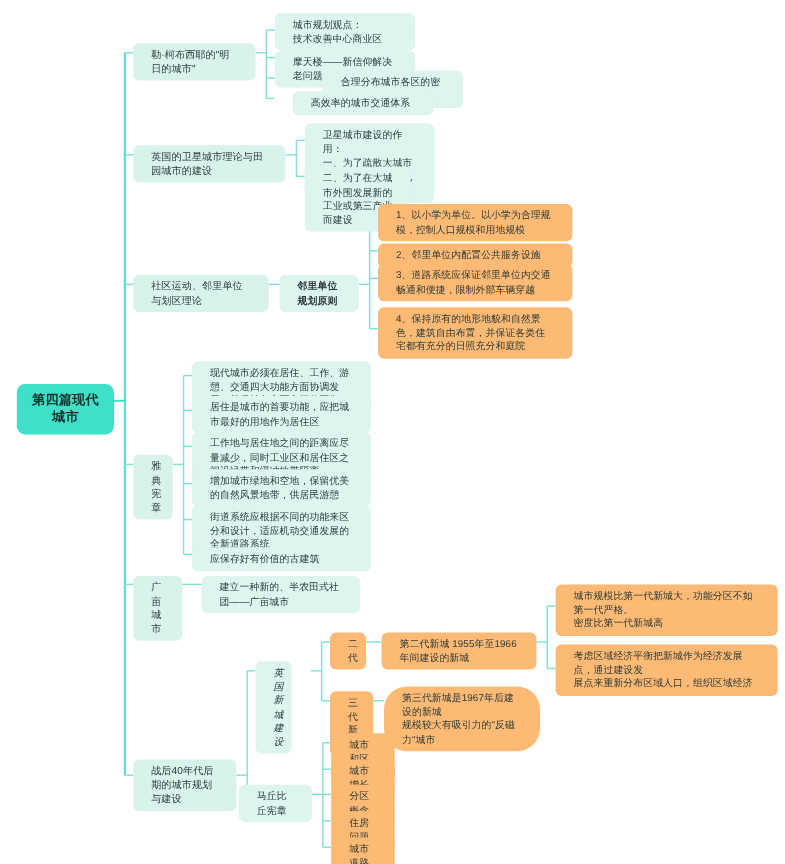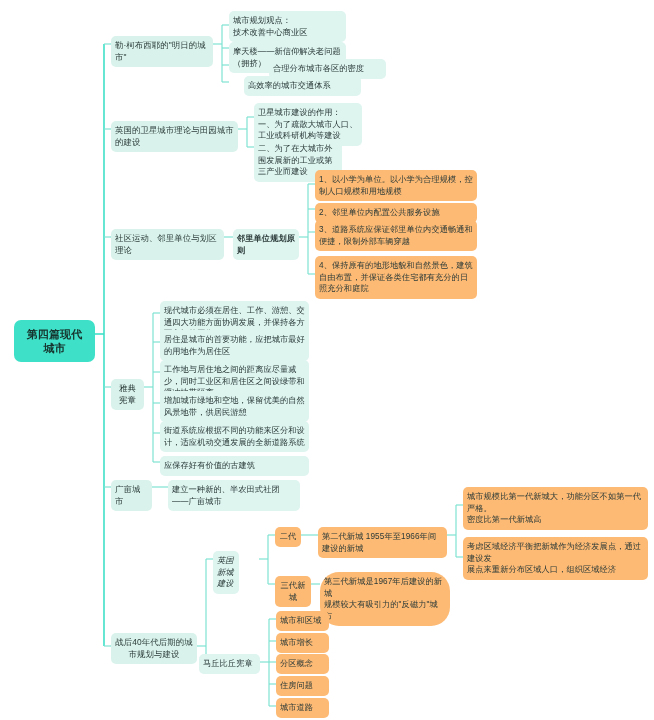--- a/index.html
+++ b/index.html
@@ -24,21 +24,21 @@
     pointer-events: none;
   }
   .node {
     position: absolute;
     box-sizing: border-box;
     border-radius: 5px;
     background: #dff4ee;
     color: #2b3a38;
     font-size: 8.2px;
     line-height: 11.5px;
-    padding: 4px 4px;
+    padding: 4px 15px;
     white-space: pre-line;
     letter-spacing: 0.1px;
   }
   .node.root {
     background: #3fe0c8;
     color: #16332d;
     font-size: 11px;
     font-weight: bold;
     line-height: 14px;
     padding: 7px 10px;
@@ -48,21 +48,21 @@
   .node.lvl1 {
     background: #d9f3ec;
     font-size: 8.4px;
   }
   .node.lvl2 {
     background: #ddf4ef;
   }
   .node.lvl3 {
     background: #fdba74;
   }
-  .node.center { text-align: center; }
+  .node.center { }
 </style>
 </head>
 <body>
 
 <div id="canvas">
   <svg id="links">
 
     <path d="M95,334 L104,334" stroke="#3fe0c8" stroke-width="1.6" fill="none"></path>
     <path d="M104,44 L104,646" stroke="#3fe0c8" stroke-width="1.6" fill="none"></path>
 

